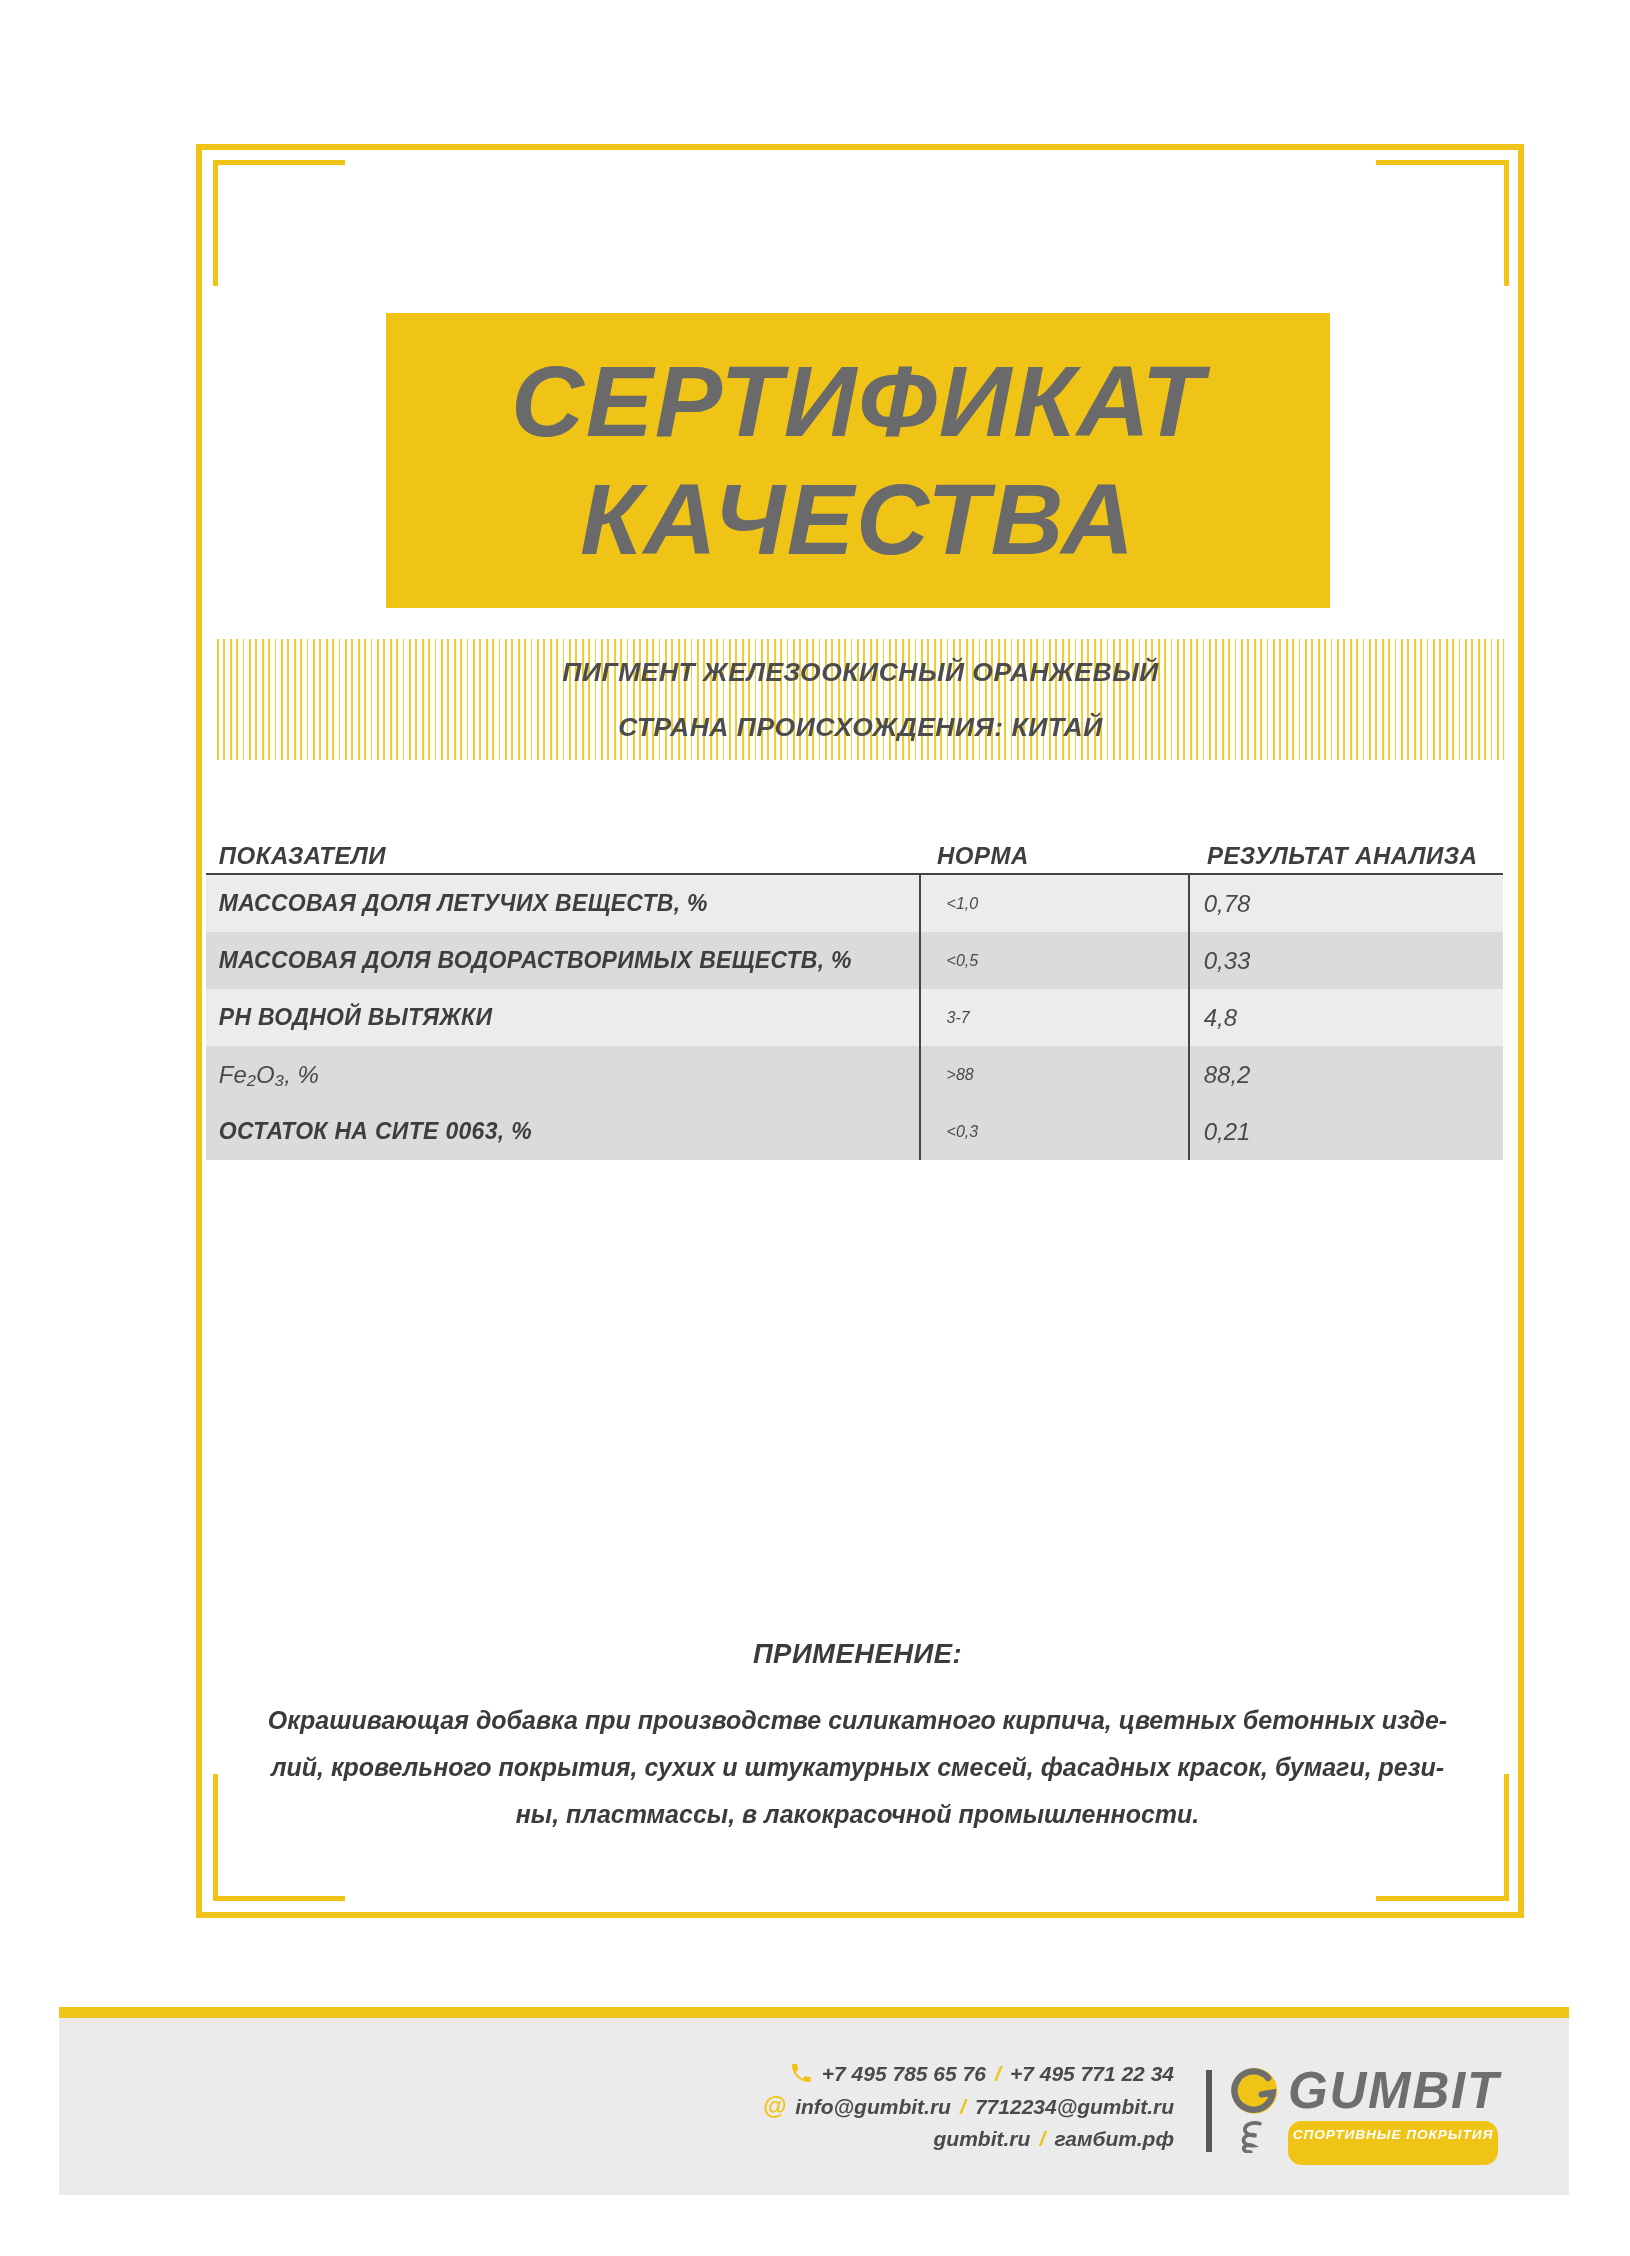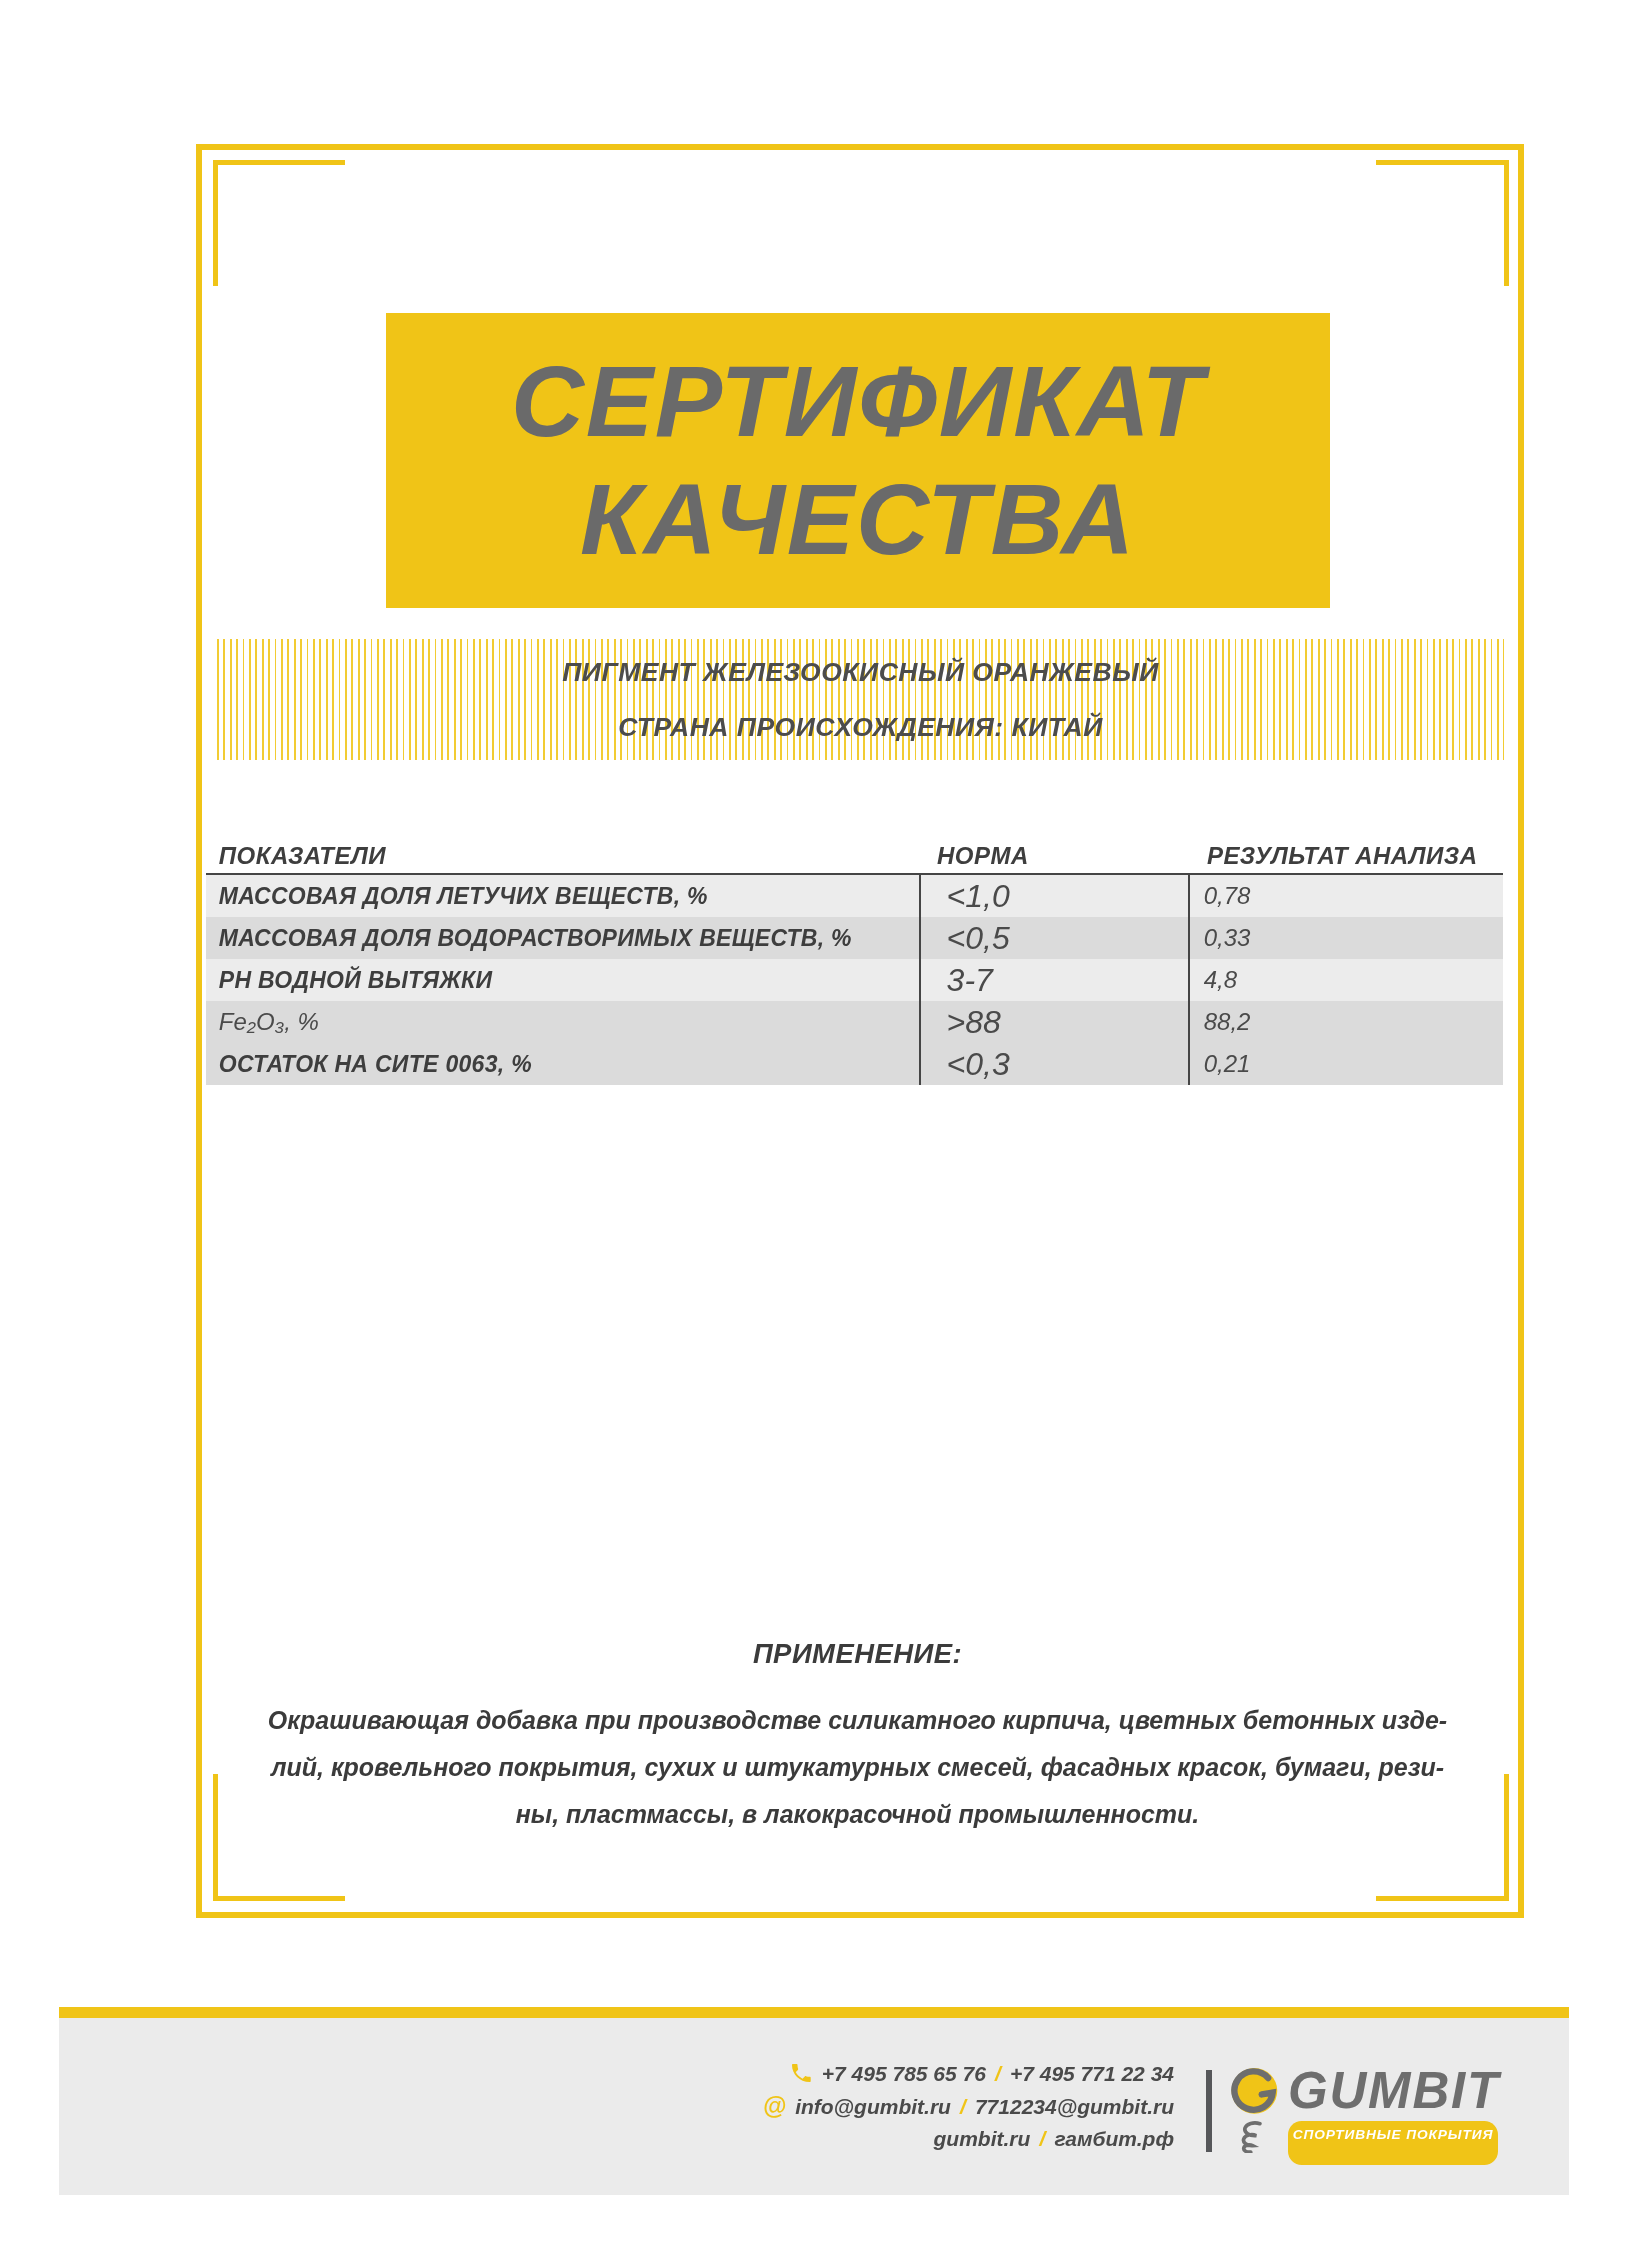--- a/index.html
+++ b/index.html
@@ -39,27 +39,27 @@
     display:flex;flex-direction:column;align-items:center;justify-content:center;gap:24px;}
   .subtitle{font-size:26.5px;font-weight:bold;color:#4C4C4C;letter-spacing:0.5px;white-space:nowrap;}
 
   
   .thead{position:absolute;left:206px;top:837px;width:1297px;height:36px;}
   .th{position:absolute;bottom:2.7px;font-size:24px;font-weight:bold;color:var(--dark);letter-spacing:0.5px;white-space:nowrap;}
   .th.c1{left:12.8px;}
   .th.c2{left:731px;}
   .th.c3{left:1001px;}
   .tbody{position:absolute;left:206px;top:873px;width:1297px;border-top:2.7px solid var(--line);}
-  .trow{display:grid;grid-template-columns:713px 269px 316px;height:42px;}
+  .trow{display:grid;grid-template-columns:713px 269px 316px;height:57px;}
   .trow.odd{background:var(--row-a);}
   .trow.even{background:var(--row-b);}
   .td{display:flex;align-items:center;box-sizing:border-box;white-space:nowrap;}
   .td.label{padding-left:12.8px;font-size:23px;font-weight:bold;color:var(--dark);letter-spacing:0.3px;}
   .td.label.plain{font-weight:400;font-size:24px;color:#4A4A4A;letter-spacing:0;}
-  .td.norm{padding-left:25.6px;border-left:2.7px solid var(--line);font-size:32px;color:var(--val);text-align:center;}
+  .td.norm{padding-left:25.6px;border-left:2.7px solid var(--line);font-size:16px;color:var(--val);text-align:center;}
   .td.result{padding-left:13.7px;border-left:2.7px solid var(--line);font-size:24px;color:var(--val);}
 
   
   .application{position:absolute;left:196px;top:1638px;width:1323px;text-align:center;color:#3B3B3B;}
   .app-heading{font-size:27.4px;font-weight:bold;letter-spacing:0.5px;}
   .app-lines{margin-top:27.4px;}
   .app-line{font-size:25px;font-weight:bold;line-height:47px;white-space:nowrap;}
 
   
   .footer-bar{position:absolute;left:59px;top:2007px;width:1510px;height:11px;background:var(--yellow);}

